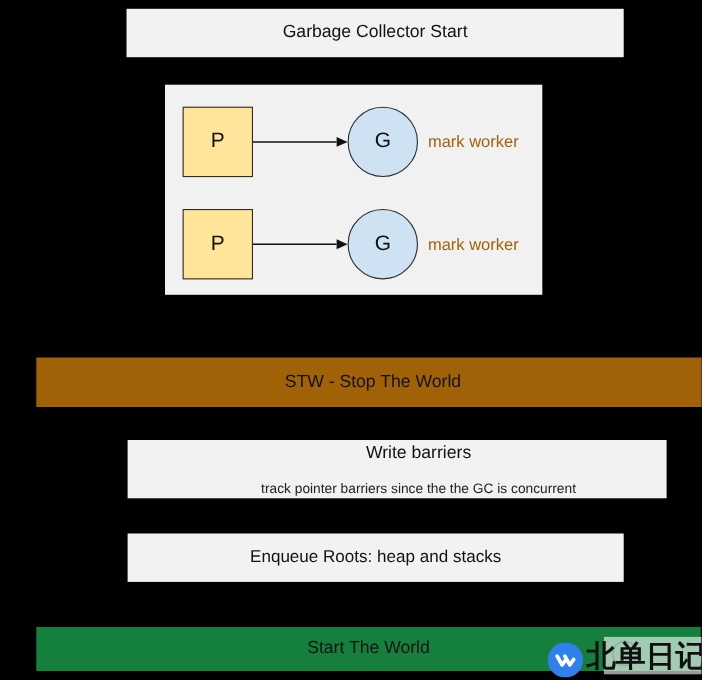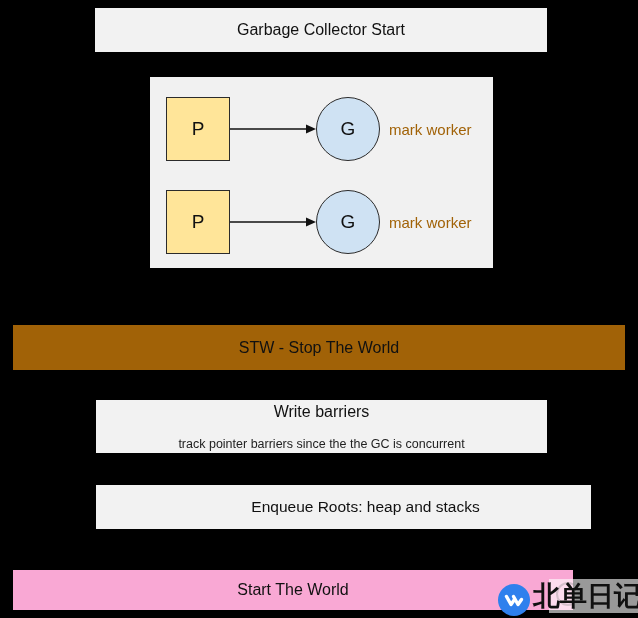--- a/index.html
+++ b/index.html
@@ -8,20 +8,21 @@
     width:638px;height:618px;
     background:#000;
     overflow:hidden;
     font-family:"Liberation Sans", sans-serif;
     color:#111;
   }
   .box{
     position:absolute;
     display:flex;align-items:center;justify-content:center;
     text-align:center;
+    margin-left:20px;
   }
   .box-light{background:#f2f2f2;}
   .gc-start{left:95px;top:8px;width:452px;height:44px;font-size:16px;}
   .panel{
     position:absolute;left:150px;top:77px;width:343px;height:191px;
     background:#f1f1f1;
   }
   .worker-row{
     position:absolute;left:16px;right:0;height:64px;
     display:flex;align-items:center;
@@ -38,26 +39,26 @@
   .g-circle{
     width:62px;height:62px;flex:0 0 auto;
     background:#cfe2f3;border:1px solid #2b2b2b;border-radius:50%;
     display:flex;align-items:center;justify-content:center;
     font-size:19px;
   }
   .worker-note{margin-left:9px;font-size:15px;color:#a16207;white-space:nowrap;}
   .stw{left:13px;top:325px;width:612px;height:45px;background:#a16207;font-size:16px;}
   .write-barriers{
     left:96px;top:400px;width:451px;height:53px;
-    flex-direction:column;gap:16px;
+    flex-direction:column;gap:16px;padding-left:39px;
   }
   .wb-title{font-size:16px;}
   .wb-subtitle{font-size:12.5px;color:#222;}
-  .enqueue{left:96px;top:485px;width:451px;height:44px;font-size:15.5px;padding-left:44px;}
-  .start-world{left:13px;top:570px;width:560px;height:40px;background:#f9a8d4;font-size:16px;}
+  .enqueue{left:96px;top:485px;width:451px;height:44px;font-size:15.5px;}
+  .start-world{left:13px;top:570px;width:604px;height:40px;background:#15803d;font-size:16px;}
 
   .wm-card{
     position:absolute;left:549px;top:579px;width:89px;height:34px;
     background:rgba(255,255,255,0.6);
   }
   .ghost-mark{
     position:absolute;left:556px;top:582px;width:20px;height:20px;
     border:2px solid #8a8a8a;border-radius:50%;opacity:0.35;
   }
   .wm-logo{

